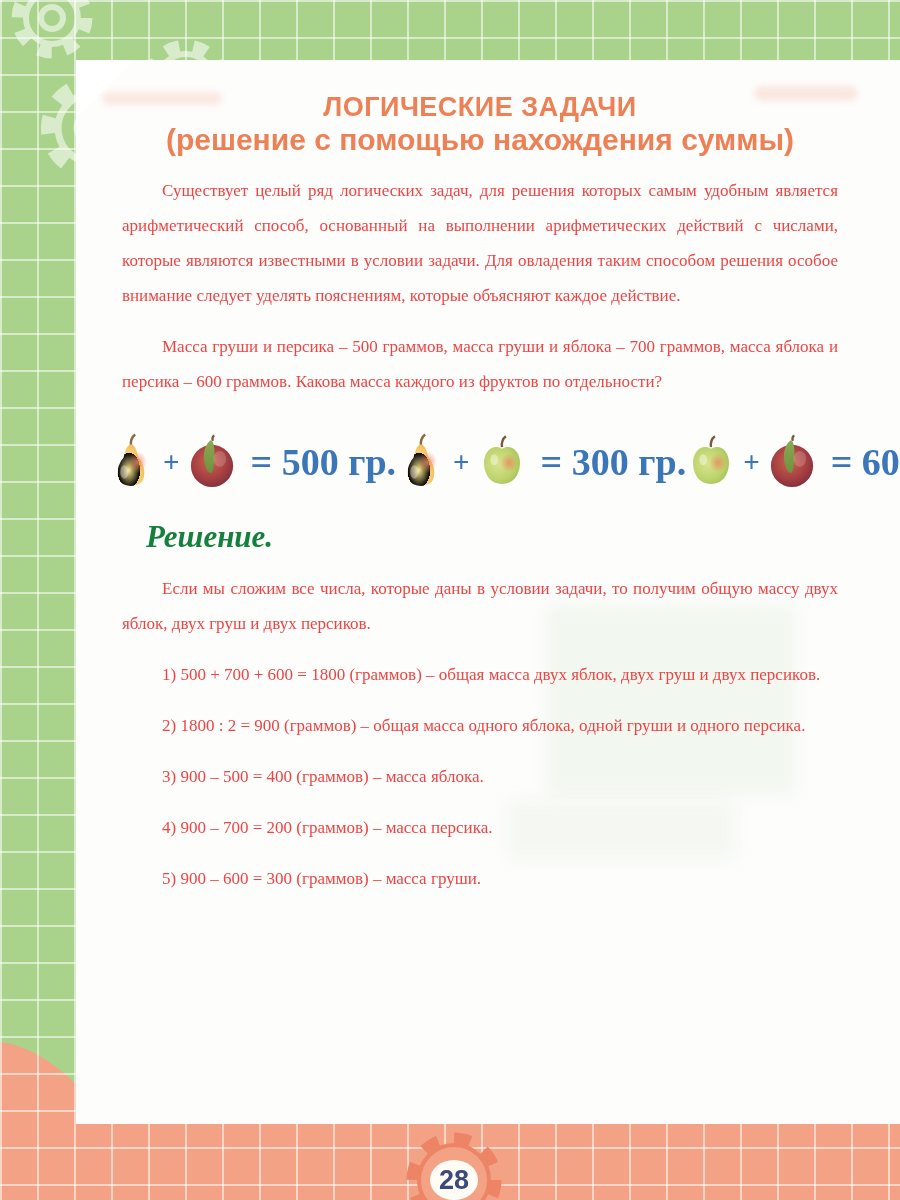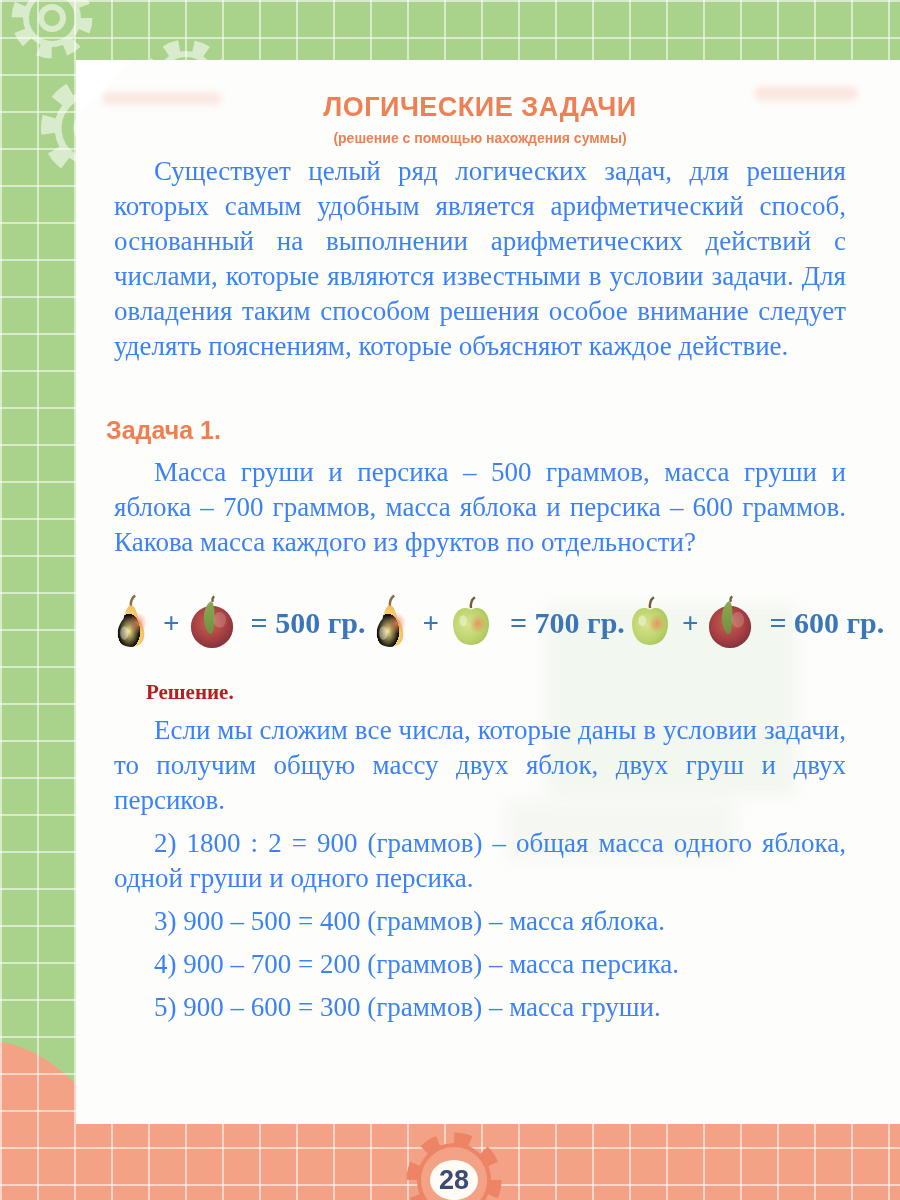--- a/index.html
+++ b/index.html
@@ -34,47 +34,47 @@
   .ghost-a{left:26px;top:32px;width:120px;height:13px;background:rgba(238,140,110,.18);}
   .ghost-b{left:678px;top:26px;width:104px;height:15px;background:rgba(240,145,115,.20);}
   .ghost-c{left:470px;top:545px;width:250px;height:190px;background:rgba(150,195,125,.10);filter:blur(8px);}
   .ghost-d{left:430px;top:740px;width:230px;height:60px;background:rgba(150,195,125,.08);filter:blur(8px);}
   
   .title{
     text-align:center;color:#ee8055;font-family:"Liberation Sans",sans-serif;
     font-weight:bold;margin:14px 0 0 0;
   }
   .title-line1{font-size:27px;letter-spacing:.5px;}
-  .title-line2{font-size:14px;margin-top:7px;}
+  .title-line2{font-size:30px;}
   p.body-text{
-    font-size:27px;line-height:35px;text-align:justify;margin:8px;
-    text-indent:40px;color:#3b82f6;
+    font-size:17px;line-height:35px;text-align:justify;margin:16px;
+    text-indent:40px;color:#ef4444;
   }
   .intro{margin-top:32px;}
   .task-heading{
     color:#ef7f4e;font-family:"Liberation Sans",sans-serif;font-weight:bold;
     font-size:25px;margin:52px 0 10px 0;
   }
   .equations{
     display:flex;align-items:center;justify-content:space-between;
     margin:26px 2px 8px 0;height:74px;
   }
   .eq-group{display:flex;align-items:center;}
   .fruit{width:50px;height:64px;flex:0 0 auto;}
   .plus{
     color:#3b76b8;font-weight:bold;font-size:29px;margin:0 7px;
     font-family:"Liberation Serif",serif;
   }
   .eq-result{
-    color:#3b76b8;font-weight:bold;font-size:30px;margin-left:14px;
+    color:#3b76b8;font-weight:bold;font-size:38px;margin-left:14px;
     font-family:"Liberation Serif",serif;white-space:nowrap;
   }
   .solution-heading{
-    color:#b91c1c;font-weight:bold;font-size:21px;margin:20px 0 6px 0;
-    text-indent:40px;font-family:"Liberation Serif",serif;
+    color:#15803d;font-weight:bold;font-size:31px;margin:20px 0 6px 0;
+    text-indent:40px;font-family:"Liberation Serif",serif;font-style:italic;
   }
   .answer{margin-top:16px;text-indent:30px;}
   .answer b{font-weight:bold;}
   
   .badge{position:absolute;left:404px;top:1128px;width:100px;height:100px;}
   .badge text{
     font-family:"Liberation Sans",sans-serif;font-weight:bold;font-size:27px;
     fill:#3c4a78;
   }
 </style>
@@ -152,21 +152,20 @@
   <div class="ghost ghost-d"></div>
 
   <div class="content">
     <div class="title">
       <div class="title-line1">ЛОГИЧЕСКИЕ ЗАДАЧИ</div>
       <div class="title-line2">(решение с помощью нахождения суммы)</div>
     </div>
 
     <p class="body-text intro">Существует целый ряд логических задач, для решения которых самым удобным является арифметический способ, основанный на выполнении арифметических действий с числами, которые являются известными в условии задачи. Для овладения таким способом решения особое внимание следует уделять пояснениям, которые объясняют каждое действие.</p>
 
-    <div class="task-heading">Задача 1.</div>
     <p class="body-text">Масса груши и персика – 500 граммов, масса груши и яблока – 700 граммов, масса яблока и персика – 600 граммов. Какова масса каждого из фруктов по отдельности?</p>
 
     <div class="equations">
 
       <div class="eq-group">
         <svg class="fruit" viewBox="0 0 60 72">
           <path d="M30 17 C29 10 31 6 35 3" stroke="#8a6a40" stroke-width="3" fill="none"></path>
           <path d="M30 15 C35 15 37 23 39 31 C46 39 48 50 44 58 C39 67 21 67 16 58 C12 50 14 39 21 31 C23 23 25 15 30 15 Z" fill="url(#pearGrad)"></path>
           <ellipse cx="38" cy="36" rx="11" ry="13" fill="url(#blushGrad)"></ellipse>
           <ellipse cx="22" cy="48" rx="5" ry="8" fill="#ffffff" opacity="0.35"></ellipse>
@@ -188,21 +187,21 @@
           <ellipse cx="38" cy="36" rx="11" ry="13" fill="url(#blushGrad)"></ellipse>
           <ellipse cx="22" cy="48" rx="5" ry="8" fill="#ffffff" opacity="0.35"></ellipse>
         </svg>
         <span class="plus">+</span>
         <svg class="fruit" viewBox="0 0 64 70">
           <path d="M32 16 C31 9 33 5 37 2" stroke="#7a5a36" stroke-width="3" fill="none"></path>
           <path d="M32 18 C44 11 56 22 55 38 C54 53 46 63 32 63 C18 63 10 53 9 38 C8 22 20 11 32 18 Z" fill="url(#appleGrad)"></path>
           <ellipse cx="41" cy="36" rx="11" ry="12" fill="url(#blushGrad)"></ellipse>
           <ellipse cx="22" cy="32" rx="5" ry="7" fill="#ffffff" opacity="0.4"></ellipse>
         </svg>
-        <span class="eq-result">= 700 гр.</span>
+        <span class="eq-result">= 300 гр.</span>
       </div>
 
       <div class="eq-group">
         <svg class="fruit" viewBox="0 0 64 70">
           <path d="M32 16 C31 9 33 5 37 2" stroke="#7a5a36" stroke-width="3" fill="none"></path>
           <path d="M32 18 C44 11 56 22 55 38 C54 53 46 63 32 63 C18 63 10 53 9 38 C8 22 20 11 32 18 Z" fill="url(#appleGrad)"></path>
           <ellipse cx="41" cy="36" rx="11" ry="12" fill="url(#blushGrad)"></ellipse>
           <ellipse cx="22" cy="32" rx="5" ry="7" fill="#ffffff" opacity="0.4"></ellipse>
         </svg>
         <span class="plus">+</span>
@@ -211,20 +210,21 @@
           <circle cx="32" cy="41" r="27" fill="url(#peachGrad)"></circle>
           <path d="M30 8 C21 16 19 30 25 45 C27 50 32 52 33 47 C36 33 36 19 33 10 Z" fill="url(#leafGrad)"></path>
           <ellipse cx="42" cy="32" rx="8" ry="10" fill="#ffffff" opacity="0.18"></ellipse>
         </svg>
         <span class="eq-result">= 600 гр.</span>
       </div>
     </div>
 
     <div class="solution-heading">Решение.</div>
     <p class="body-text">Если мы сложим все числа, которые даны в условии задачи, то получим общую массу двух яблок, двух груш и двух персиков.</p>
+    <p class="body-text">1) 500 + 700 + 600 = 1800 (граммов) – общая масса двух яблок, двух груш и двух персиков.</p>
     <p class="body-text">2) 1800 : 2 = 900 (граммов) – общая масса одного яблока, одной груши и одного персика.</p>
     <p class="body-text">3) 900 – 500 = 400 (граммов) – масса яблока.</p>
     <p class="body-text">4) 900 – 700 = 200 (граммов) – масса персика.</p>
     <p class="body-text">5) 900 – 600 = 300 (граммов) – масса груши.</p>
 
   </div>
 </div>
 
 <svg class="badge" viewBox="0 0 100 100">
   <g transform="translate(50,52)">

